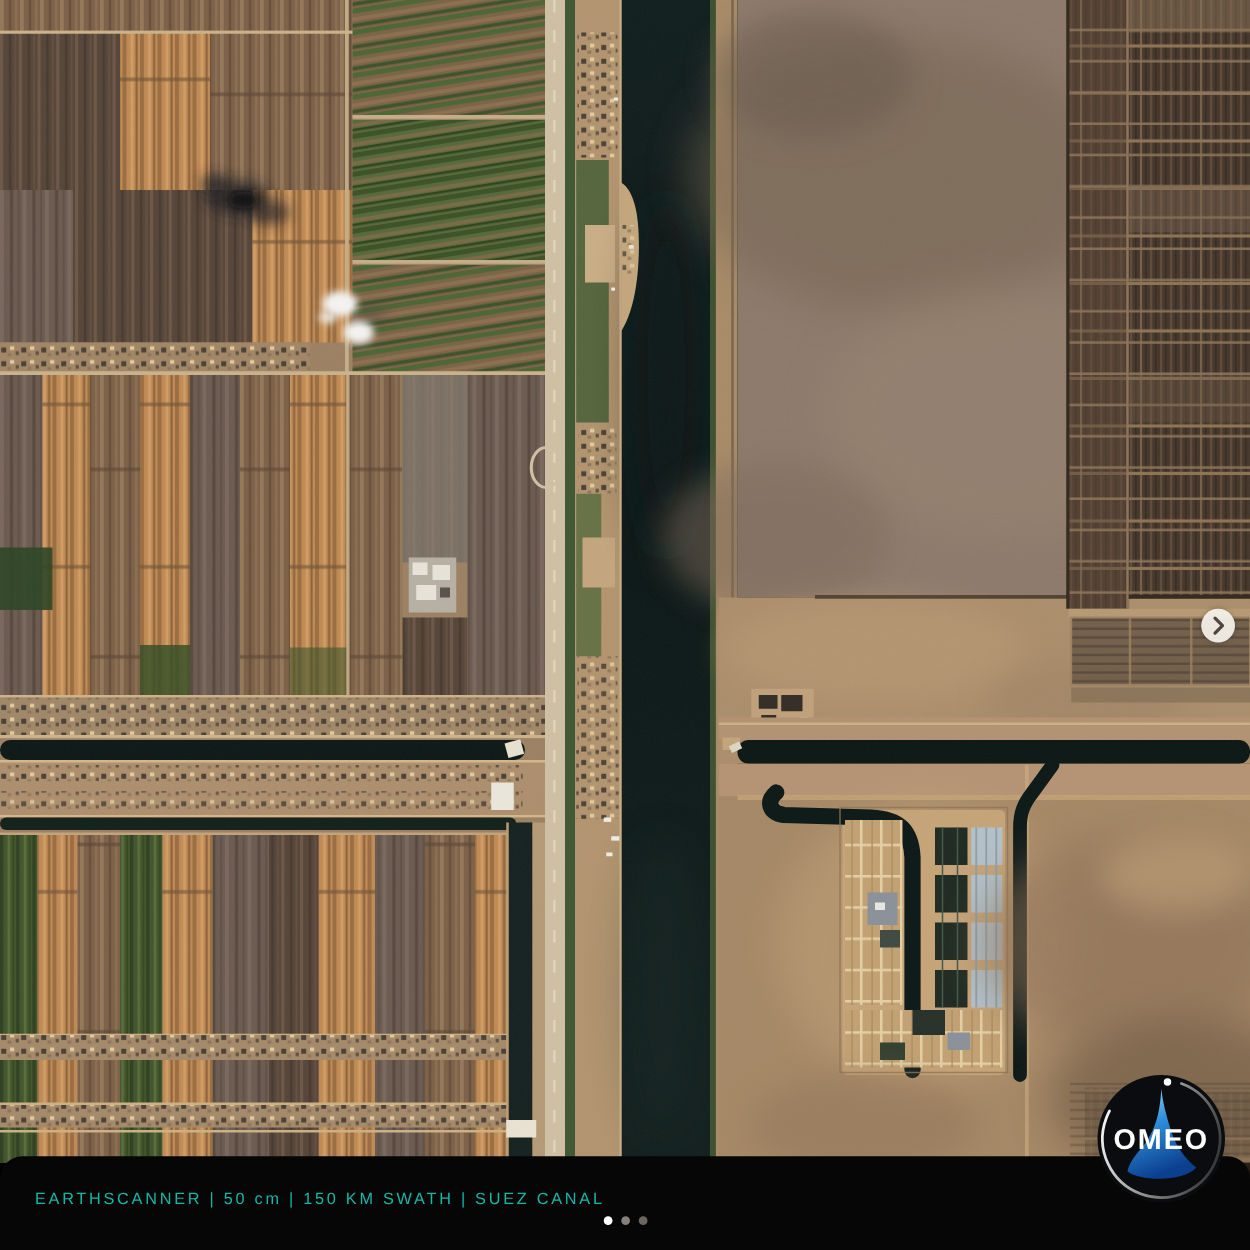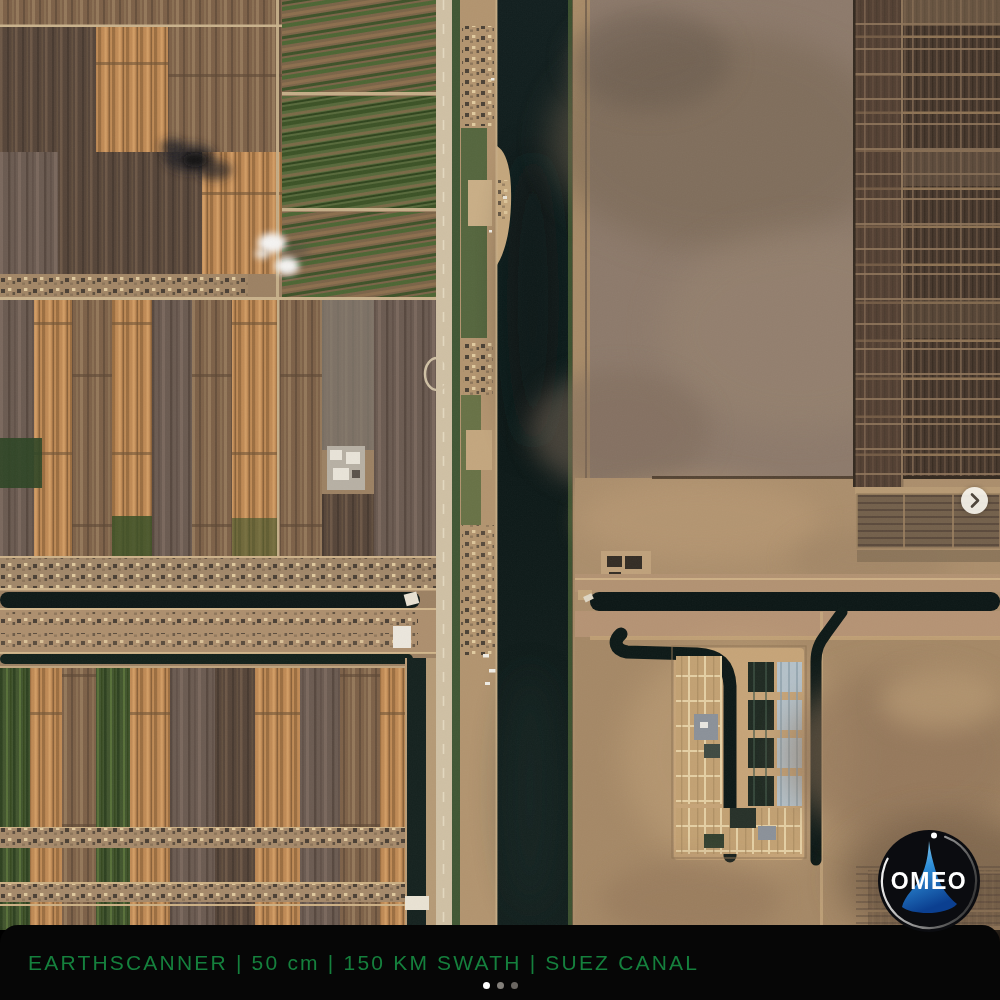--- a/index.html
+++ b/index.html
@@ -4,28 +4,28 @@
 <style>
   html,body{margin:0;padding:0;background:#000;}
   .stage{position:relative;width:1000px;height:1000px;overflow:hidden;background:#000;
          font-family:"Liberation Sans",sans-serif;}
   #scene{position:absolute;left:0;top:0;}
   .next-btn{position:absolute;left:961px;top:487px;width:27px;height:27px;border-radius:50%;
             background:rgba(245,242,235,0.93);border:none;display:flex;align-items:center;
             justify-content:center;cursor:pointer;padding:0;box-shadow:0 0 4px rgba(0,0,0,0.25);}
   .caption-bar{position:absolute;left:0;bottom:0;width:1000px;height:75px;background:#060606;
                border-radius:18px 18px 0 0;z-index:5;}
-  .caption-text{color:#15803d;font-size:21px;letter-spacing:2.2px;padding:26px 0 0 28px;
+  .caption-text{color:#14b8a6;font-size:13px;letter-spacing:2.2px;padding:26px 0 0 28px;
                 white-space:nowrap;}
   .dots{display:flex;gap:7px;justify-content:center;margin-top:7px;}
   .dot{width:7px;height:7px;border-radius:50%;background:#6e6a66;display:inline-block;}
   .dot:nth-of-type(2){background:#837f7a;}
   .dot:nth-of-type(3){background:#6a6661;}
   .dot.active{background:#ffffff;}
-  .logo{position:absolute;left:877px;top:829px;width:104px;height:104px;z-index:6;}
+  .logo{position:absolute;left:877px;top:859px;width:104px;height:104px;z-index:6;}
 </style>
 </head>
 <body>
 
 <div class="stage">
 
 <svg id="scene" width="1000" height="1000" viewBox="0 0 1000 1000">
   <defs>
     <filter id="b3" x="-60%" y="-60%" width="220%" height="220%">
           <feGaussianBlur stdDeviation="3"></feGaussianBlur>

